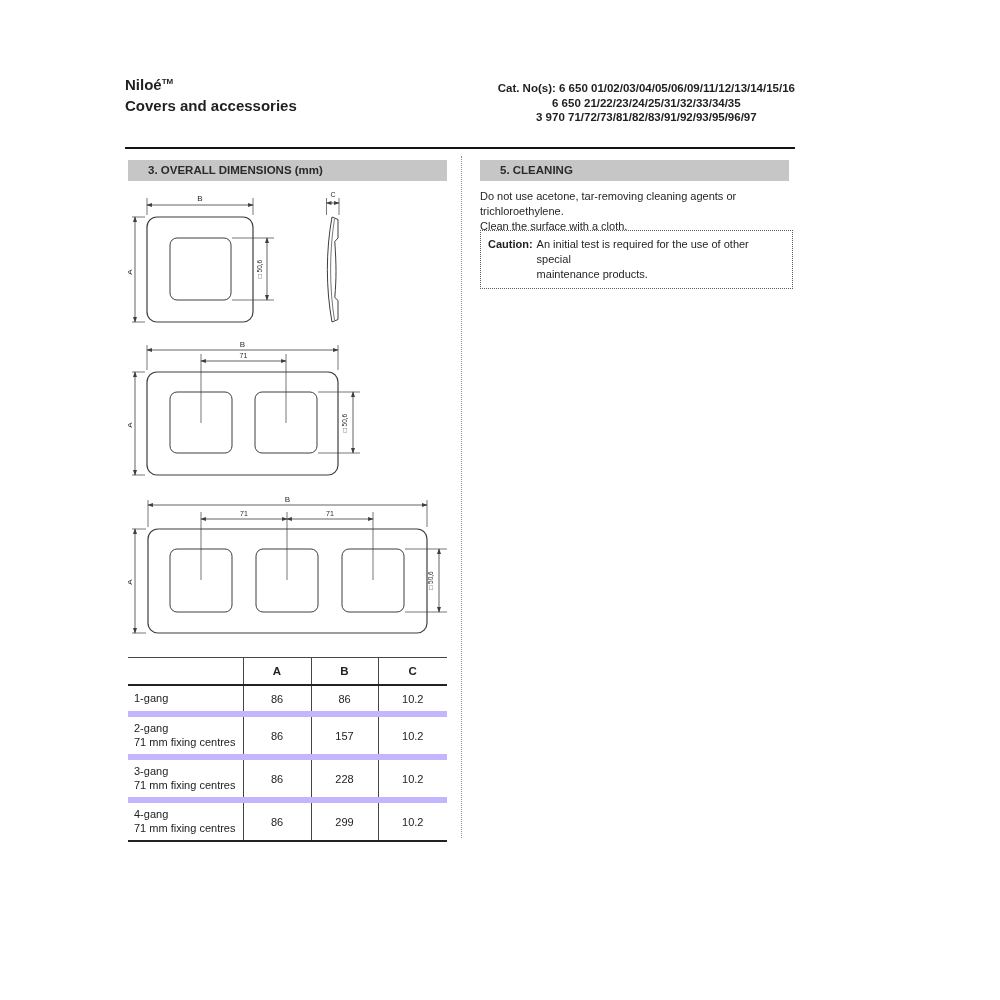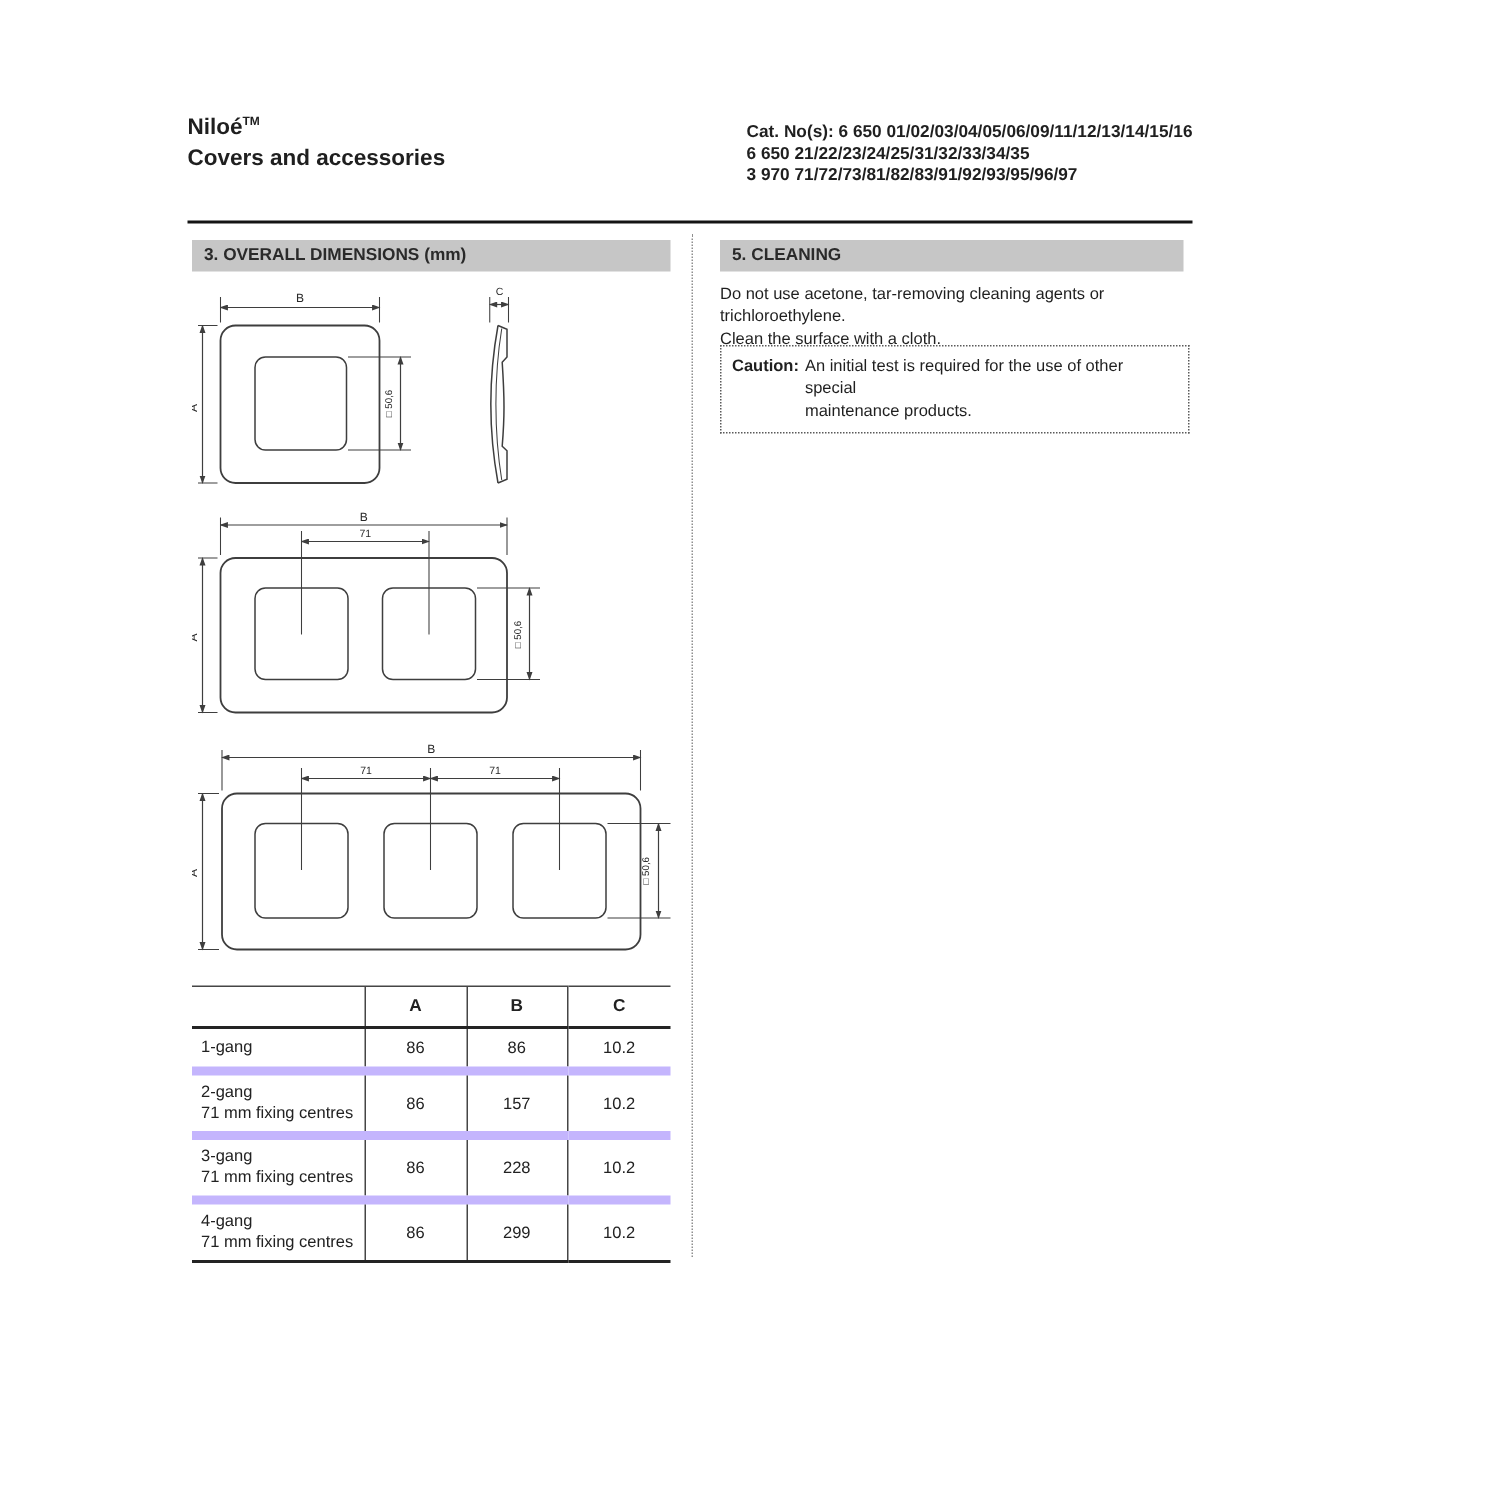--- a/index.html
+++ b/index.html
@@ -4,26 +4,26 @@
 <style>
   html,body{margin:0;padding:0;}
   .page{
     position:relative;width:1000px;height:860px;background:#ffffff;
     font-family:"Liberation Sans",sans-serif;color:#1f1f1f;overflow:hidden;
   }
   
   .brand{position:absolute;left:125px;top:76px;font-size:15px;font-weight:bold;}
   .brand sup{font-size:8px;font-weight:bold;}
   .subtitle{position:absolute;left:125px;top:97px;font-size:15px;font-weight:bold;}
-  .cat-block{position:absolute;right:205px;top:81px;text-align:left;
+  .cat-block{position:absolute;right:205px;top:81px;text-align:center;
     font-size:11.5px;font-weight:bold;line-height:14.5px;white-space:nowrap;}
   .top-rule{position:absolute;left:125px;top:147px;width:670px;height:2px;background:#141414;}
   
   .bar{position:absolute;height:21px;background:#c6c6c6;color:#2a2a2a;
-    font-size:11.5px;font-weight:bold;line-height:21px;padding-left:8px;box-sizing:border-box;}
+    font-size:11.5px;font-weight:bold;line-height:21px;padding-left:20px;box-sizing:border-box;}
   .bar-left{left:128px;top:160px;width:319px;}
   .bar-right{left:480px;top:160px;width:309px;}
   .col-divider{position:absolute;left:461px;top:156px;height:682px;width:0;
     border-left:1px dotted #8f8f8f;}
   
   .clean-text{position:absolute;left:480px;top:189px;font-size:11px;line-height:15px;width:320px;}
   .caution-box{position:absolute;left:480px;top:230px;width:297px;
     border:1px dotted #5a5a5a;padding:6px 7px;display:flex;gap:4px;
     font-size:11px;line-height:15px;}
   .caution-box b{white-space:nowrap;text-align:center;}

